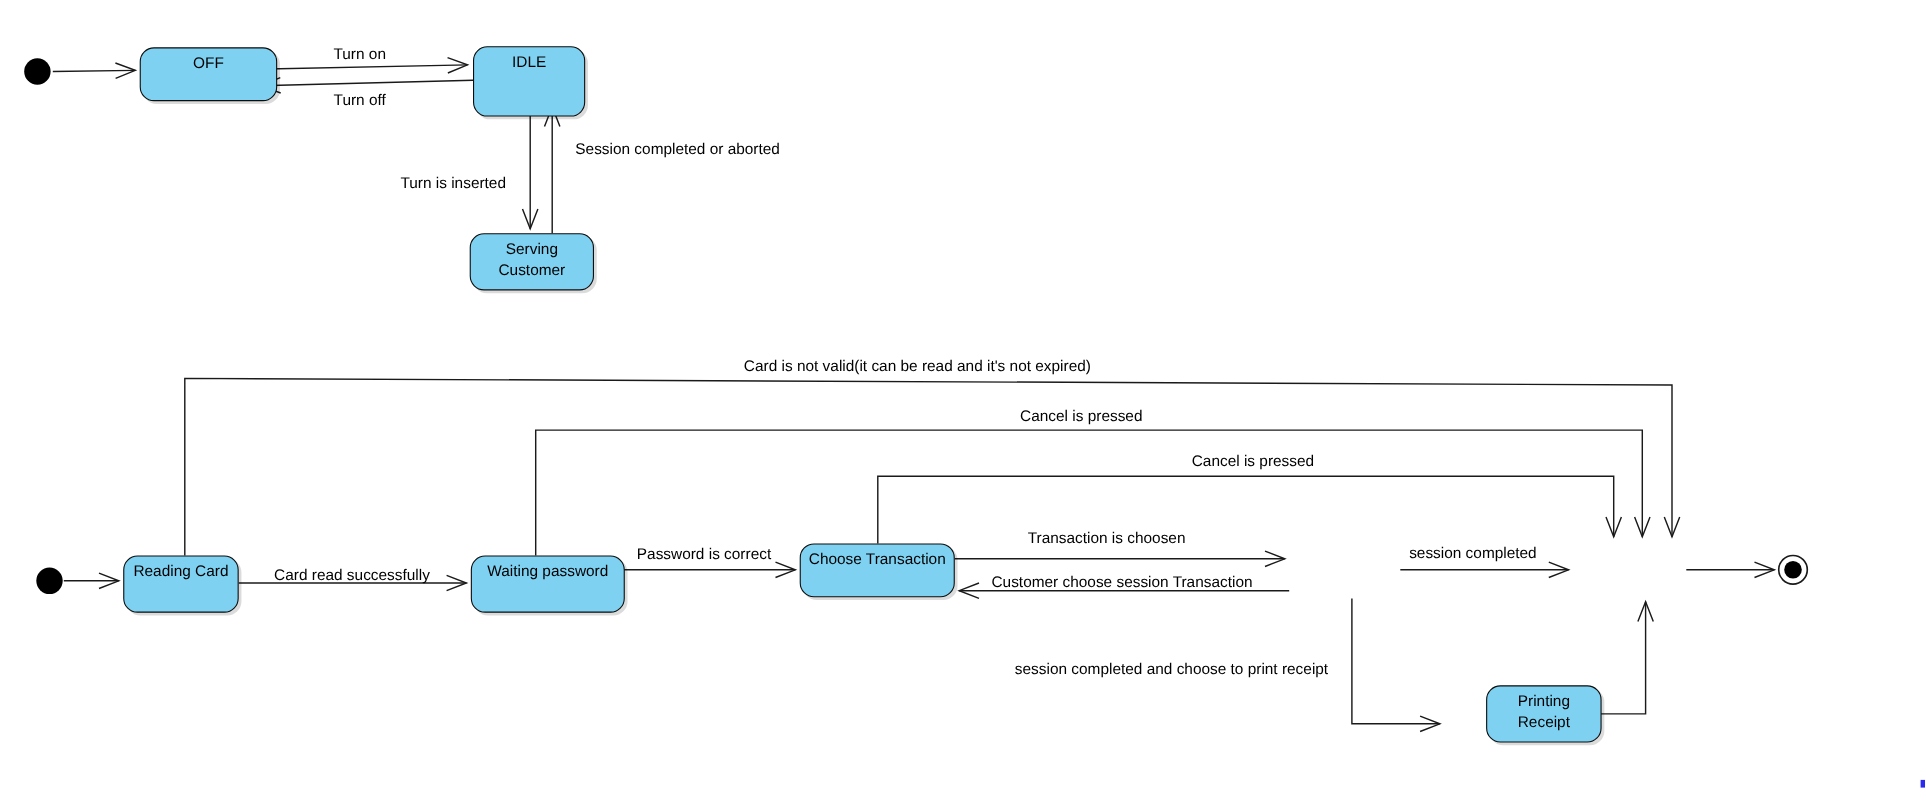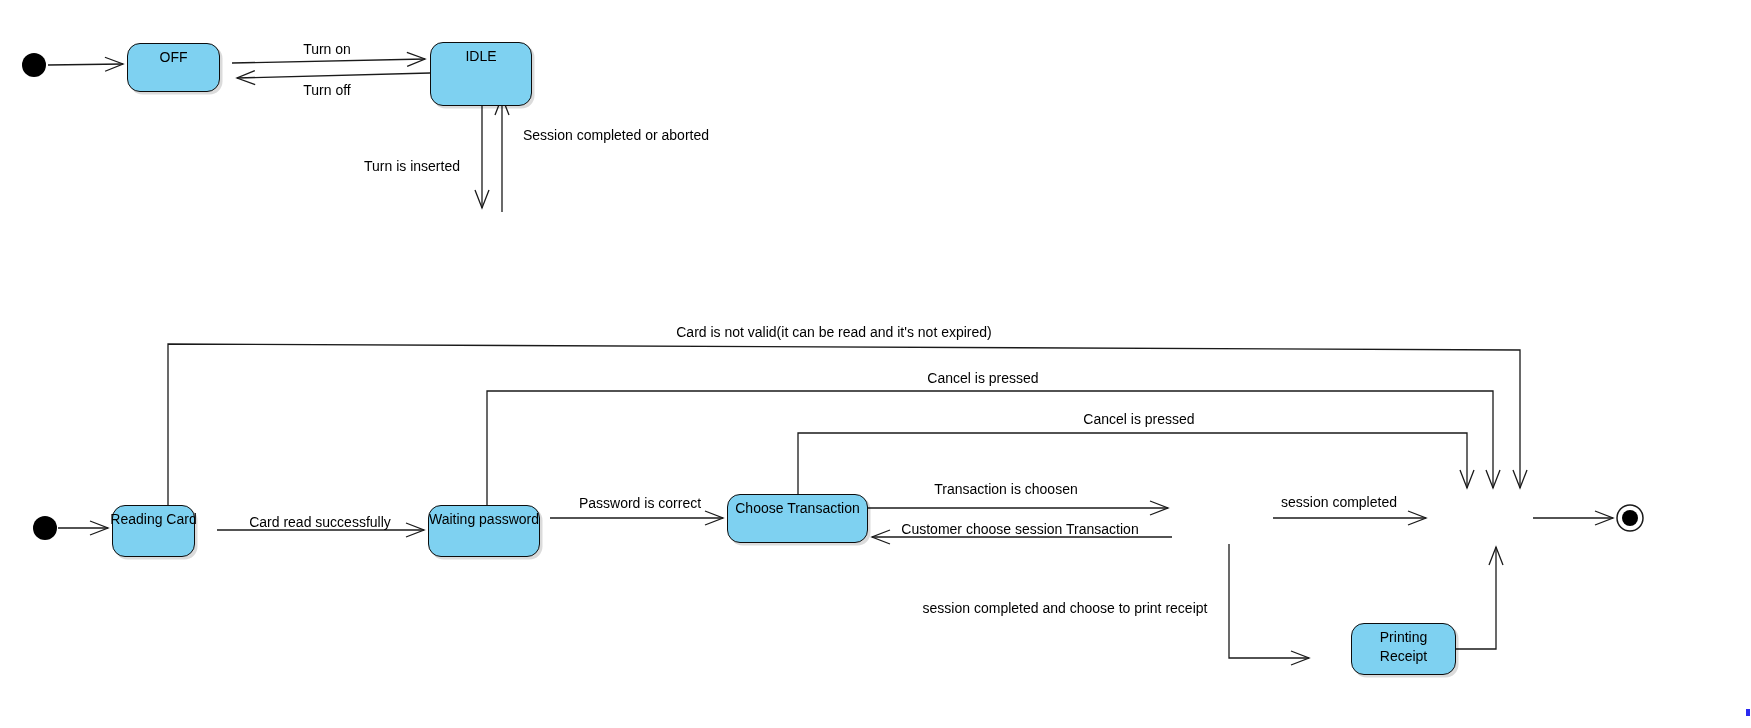--- a/index.html
+++ b/index.html
@@ -93,30 +93,34 @@
     <div class="edge-label" style="left: 616px; top: 135px;">Session completed or aborted</div>
     <div class="edge-label" style="left: 320px; top: 522px;">Card read successfully</div>
     <div class="edge-label" style="left: 640px; top: 503px;">Password is correct</div>
     <div class="edge-label" style="left: 1006px; top: 489px;">Transaction is choosen</div>
     <div class="edge-label" style="left: 1020px; top: 529px;">Customer choose session Transaction</div>
     <div class="edge-label" style="left: 1339px; top: 502px;">session completed</div>
     <div class="edge-label" style="left: 834px; top: 332px;">Card is not valid(it can be read and it's not expired)</div>
     <div class="edge-label" style="left: 983px; top: 378px;">Cancel is pressed</div>
     <div class="edge-label" style="left: 1139px; top: 419px;">Cancel is pressed</div>
     <div class="edge-label" style="left: 1065px; top: 608px;">session completed and choose to print receipt</div>
-    <div class="state" style="left: 127px; top: 43px; width: 93px; height: 49px;">
+    <div class="state" style="left: 127px; top: 43px; width: 125px; height: 49px;">
       <div>OFF</div>
     </div>
     <div class="state" style="left: 430px; top: 42px; width: 102px; height: 64px;">
       <div>IDLE</div>
     </div>
-    <div class="state" style="left: 112px; top: 505px; width: 83px; height: 52px;">
+    <div class="state" style="left: 427px; top: 212px; width: 113px; height: 52px;">
+      <div>Serving</div>
+      <div>Customer</div>
+    </div>
+    <div class="state" style="left: 112px; top: 505px; width: 105px; height: 52px;">
       <div>Reading Card</div>
     </div>
-    <div class="state" style="left: 428px; top: 505px; width: 112px; height: 52px;">
+    <div class="state" style="left: 428px; top: 505px; width: 140px; height: 52px;">
       <div>Waiting password</div>
     </div>
     <div class="state" style="left: 727px; top: 494px; width: 141px; height: 49px;">
       <div>Choose Transaction</div>
     </div>
     <div class="state" style="left: 1313px; top: 623px; width: 105px; height: 52px; margin-left: 38px;">
       <div>Printing</div>
       <div>Receipt</div>
     </div>
   </div>

